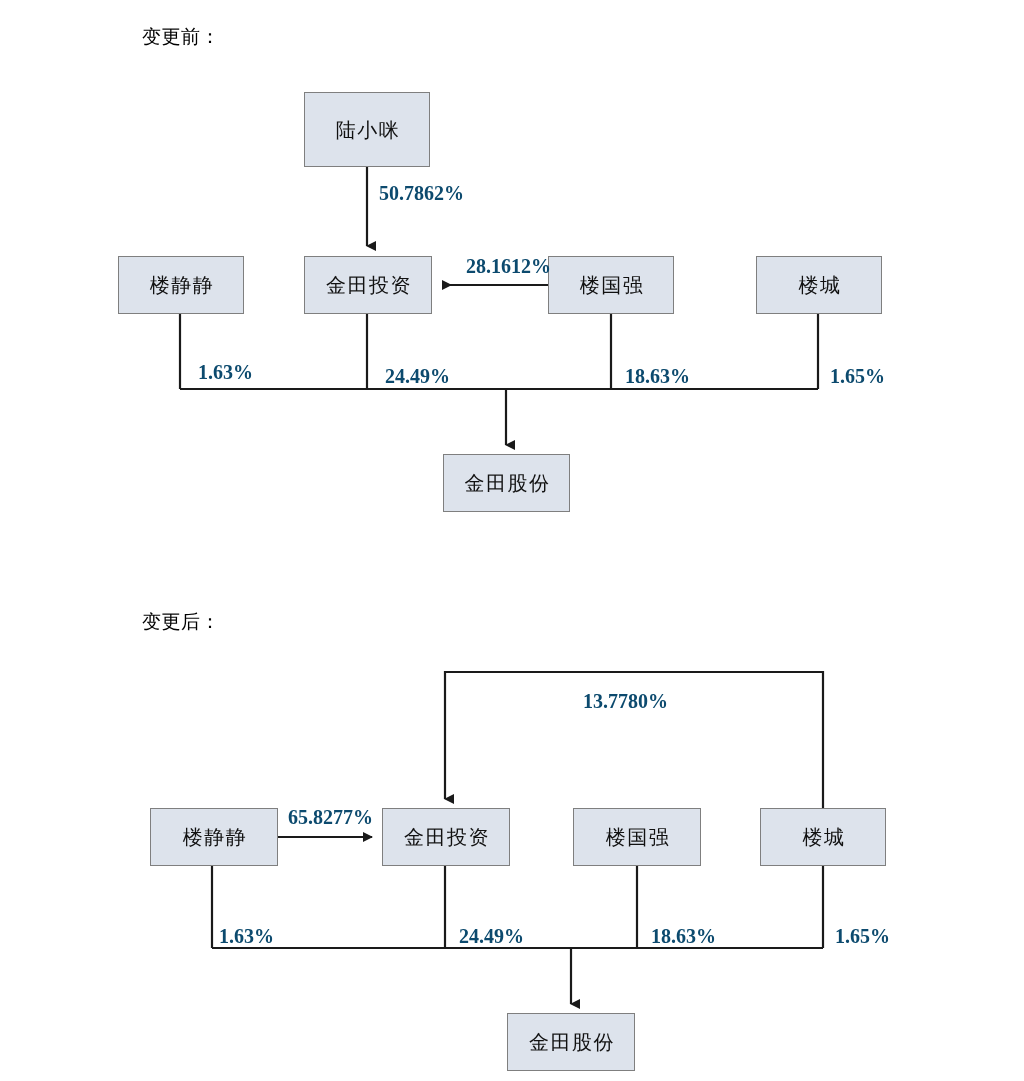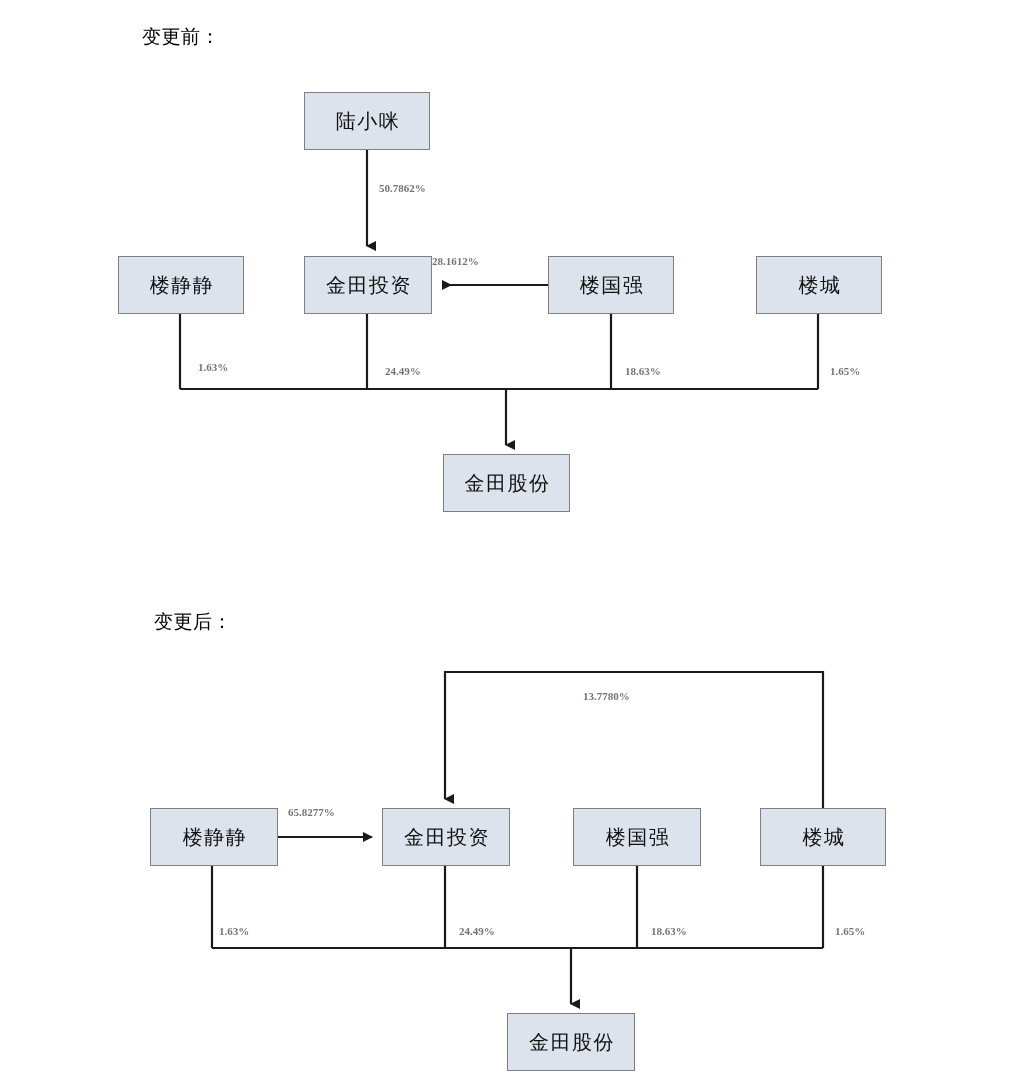--- a/index.html
+++ b/index.html
@@ -27,25 +27,25 @@
     display:flex;align-items:center;justify-content:center;
     font-size:20px;
     letter-spacing:1.5px;
     color:#111;
     font-family:"Liberation Serif","DejaVu Serif",serif;
   }
   .node span{display:block;line-height:1;padding-left:2px;}
 
   .edge-label{
     position:absolute;
-    font-size:11px;
+    font-size:20px;
     white-space:nowrap;
     font-weight:700;
     font-family:"Liberation Serif","DejaVu Serif",serif;
-    color:#737373;
+    color:#0c4a6e;
   }
 </style>
 </head>
 <body>
 
 <div class="canvas">
 
   <svg class="lines" viewBox="0 0 1024 1081">
     <defs>
       <marker id="arrowdown" markerWidth="12" markerHeight="12" refX="5" refY="9" orient="auto" markerUnits="userSpaceOnUse">
@@ -84,21 +84,21 @@
       <line x1="823" y1="866" x2="823" y2="948"></line>
 
       <line x1="212" y1="948" x2="823" y2="948"></line>
 
       <line x1="571" y1="948" x2="571" y2="1004" marker-end="url(#arrowdown)"></line>
     </g>
   </svg>
 
   <div class="section-label" style="left:142px;top:24px;">变更前：</div>
 
-  <div class="node" style="left:304px;top:92px;width:126px;height:58px;text-align:center;">
+  <div class="node" style="left:304px;top:92px;width:126px;height:75px;text-align:center;">
     <span>陆小咪</span>
   </div>
 
   <div class="node" style="left:118px;top:256px;width:126px;height:58px;">
     <span>楼静静</span>
   </div>
 
   <div class="node" style="left:304px;top:256px;width:128px;height:58px;">
     <span>金田投资</span>
   </div>
@@ -109,27 +109,27 @@
 
   <div class="node" style="left:756px;top:256px;width:126px;height:58px;">
     <span>楼城</span>
   </div>
 
   <div class="node" style="left:443px;top:454px;width:127px;height:58px;">
     <span>金田股份</span>
   </div>
 
   <div class="edge-label" style="left:379px;top:182px;">50.7862%</div>
-  <div class="edge-label" style="left:432px;top:255px;">28.1612%</div>
+  <div class="edge-label" style="left:466px;top:255px;">28.1612%</div>
   <div class="edge-label" style="left:198px;top:361px;">1.63%</div>
   <div class="edge-label" style="left:385px;top:365px;">24.49%</div>
   <div class="edge-label" style="left:625px;top:365px;">18.63%</div>
   <div class="edge-label" style="left:830px;top:365px;">1.65%</div>
 
-  <div class="section-label" style="left:142px;top:609px;margin-left:12px;">变更后：</div>
+  <div class="section-label" style="left:142px;top:609px;">变更后：</div>
 
   <div class="node" style="left:150px;top:808px;width:128px;height:58px;">
     <span>楼静静</span>
   </div>
 
   <div class="node" style="left:382px;top:808px;width:128px;height:58px;">
     <span>金田投资</span>
   </div>
 
   <div class="node" style="left:573px;top:808px;width:128px;height:58px;">

